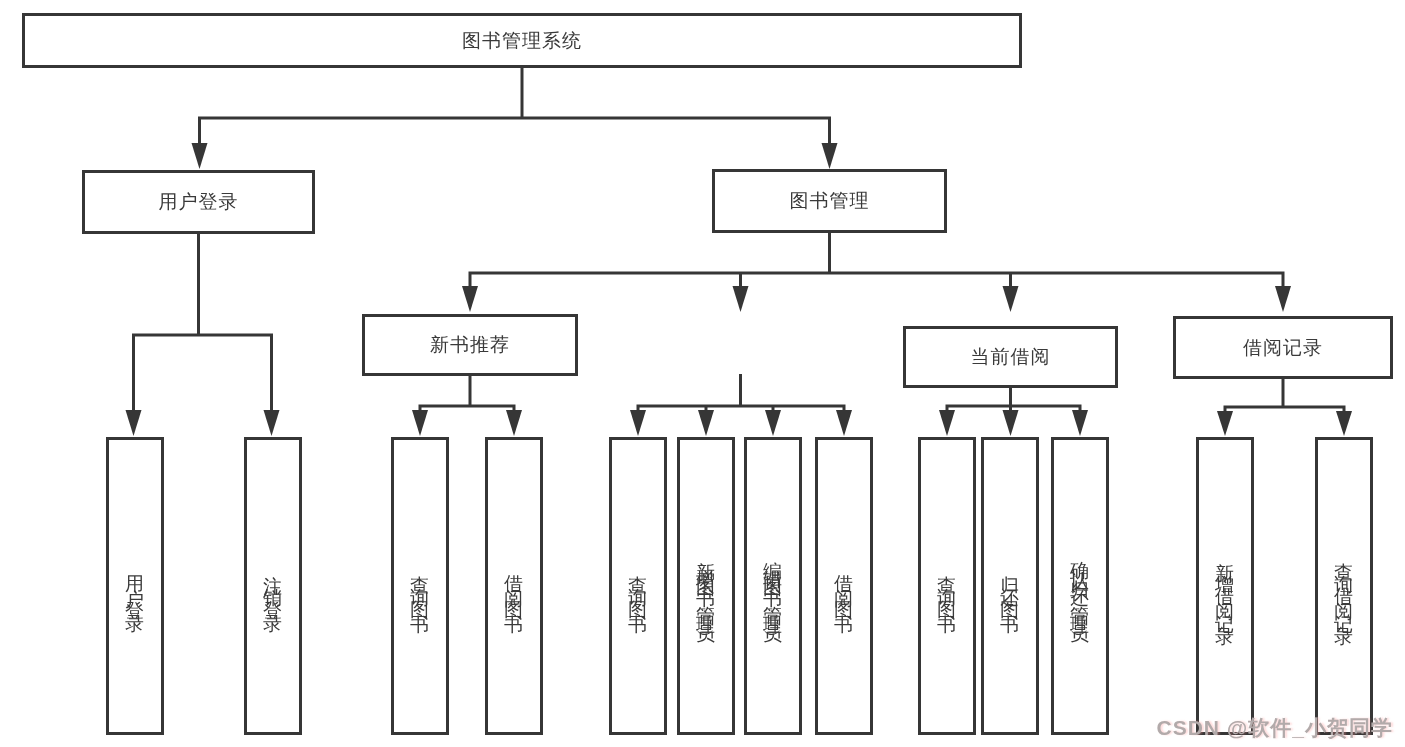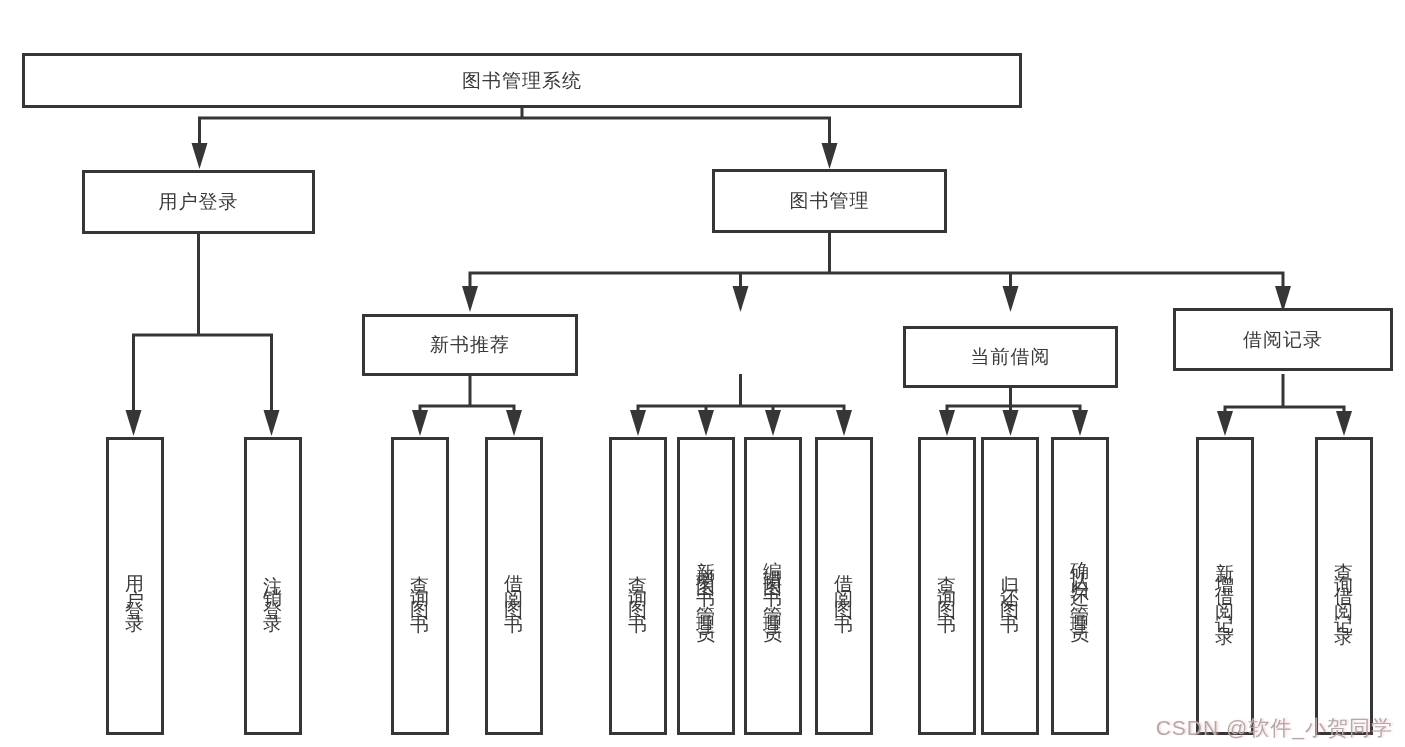--- a/index.html
+++ b/index.html
@@ -15,21 +15,21 @@
   .hlabel{font-size:19px;letter-spacing:1px;white-space:nowrap;}
   .vtext{
     writing-mode:vertical-rl;font-size:19px;letter-spacing:13px;line-height:1;
     white-space:nowrap;
   }
   .vtext.tight{letter-spacing:9px;}
   .leaf{width:58px;top:437px;height:298px;}
   .lvl2{top:314px;height:62px;}
   #watermark{
     position:absolute;right:12px;bottom:5px;font-size:21px;letter-spacing:1px;
-    color:#b2aaaa;text-shadow:2px 0 2px rgba(255,150,150,0.35);z-index:5;white-space:nowrap;
+    color:#b2aaaa;text-shadow:2px 0 2px rgba(255,150,150,0.35);z-index:5;white-space:nowrap;font-weight:bold;
   }
 </style>
 </head>
 <body>
 
 <div id="stage">
 
   <svg id="connectors" viewBox="0 0 1405 747" xmlns="http://www.w3.org/2000/svg">
     <g stroke="#363636" stroke-width="3" fill="none">
 
@@ -75,38 +75,38 @@
       <polygon points="765,410 781,410 773,436"></polygon>
       <polygon points="836,410 852,410 844,436"></polygon>
       <polygon points="939,410 955,410 947,436"></polygon>
       <polygon points="1002.5,410 1018.5,410 1010.5,436"></polygon>
       <polygon points="1072,410 1088,410 1080,436"></polygon>
       <polygon points="1217,411 1233,411 1225,436"></polygon>
       <polygon points="1336,411 1352,411 1344,436"></polygon>
     </g>
   </svg>
 
-  <div class="box" style="left:22px;top:13px;width:1000px;height:55px;margin-top:40px;">
+  <div class="box" style="left:22px;top:13px;width:1000px;height:55px;">
     <span class="hlabel">图书管理系统</span>
   </div>
 
   <div class="box" style="left:82px;top:170px;width:233px;height:64px;">
     <span class="hlabel">用户登录</span>
   </div>
   <div class="box" style="left:712px;top:169px;width:235px;height:64px;">
     <span class="hlabel">图书管理</span>
   </div>
 
   <div class="box lvl2" style="left:362px;width:216px;">
     <span class="hlabel">新书推荐</span>
   </div>
   <div class="box lvl2" style="left:903px;width:215px;margin-top:12px;">
     <span class="hlabel">当前借阅</span>
   </div>
-  <div class="box lvl2" style="left:1173px;top:308px;width:220px;height:63px;">
+  <div class="box lvl2" style="left:1173px;top:316px;width:220px;height:63px;">
     <span class="hlabel">借阅记录</span>
   </div>
 
   <div class="box leaf" style="left:106px;">
     <span class="vtext">用户登录</span>
   </div>
   <div class="box leaf" style="left:244px;">
     <span class="vtext">注销登录</span>
   </div>
 

